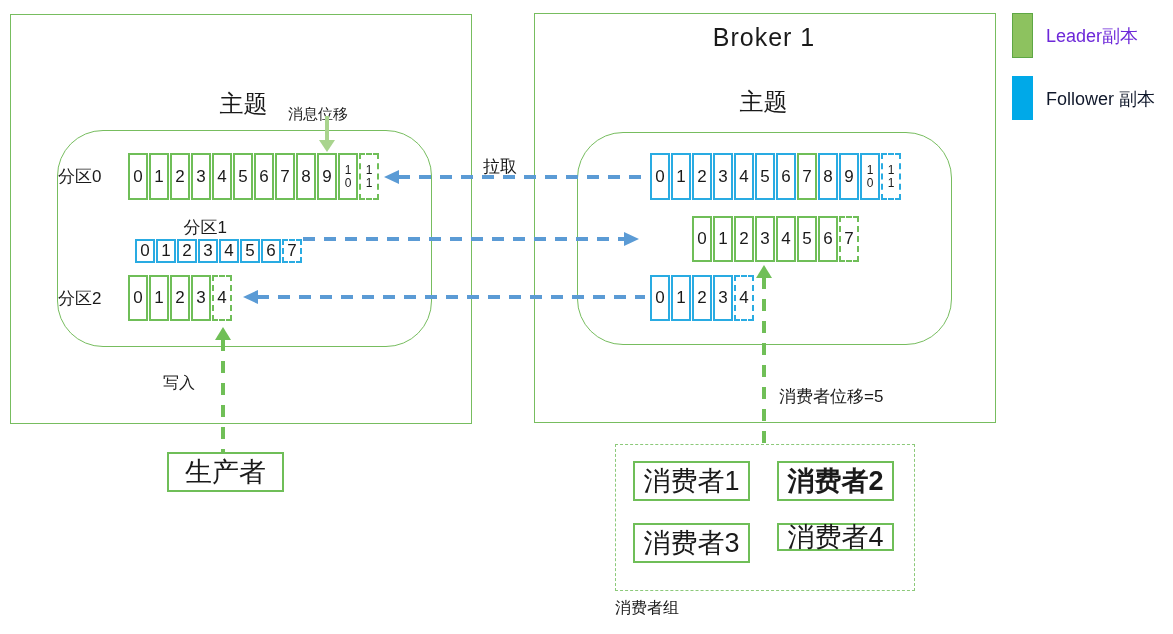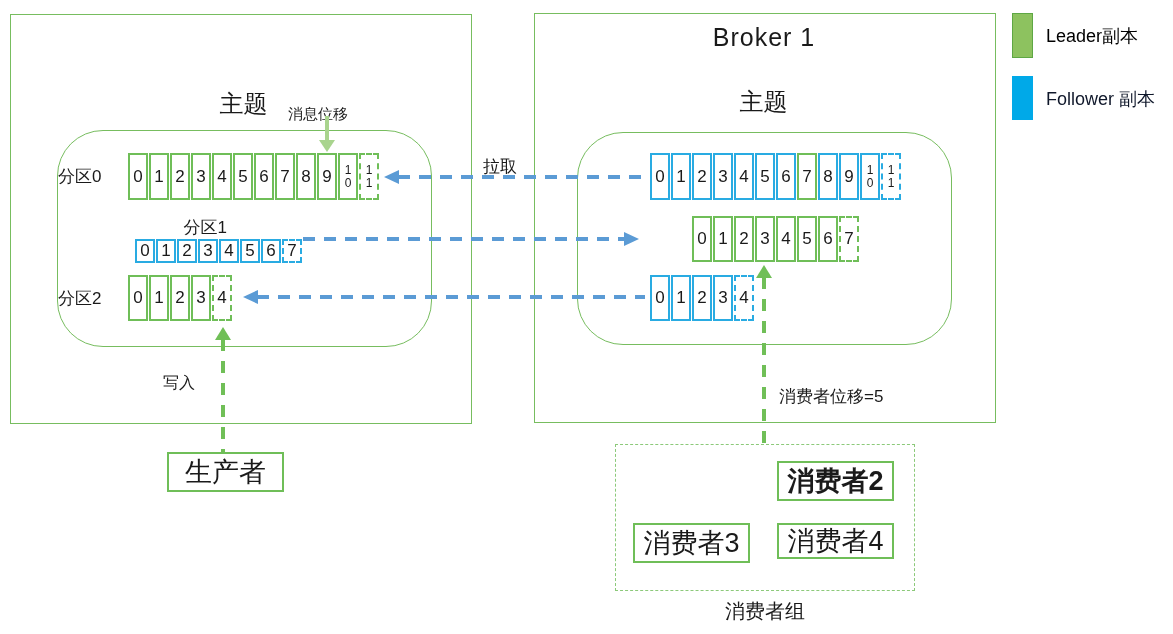--- a/index.html
+++ b/index.html
@@ -39,27 +39,27 @@
   .tri-down-lg{border-left:8px solid transparent;border-right:8px solid transparent;border-top:12px solid #a9d48e;}
 
   .anno{font-size:17px;}
   .anno-small{font-size:15px;margin-top:11px;}
   .anno-write{font-size:16px;}
 
   
   .node-box{border:2px solid #6fbe58;background:#fff;display:flex;align-items:center;
             justify-content:center;font-size:27px;font-weight:500;box-sizing:border-box;}
   .cgroup-box{border:1px dashed #8cc97a;box-sizing:border-box;}
-  .cgroup-label{font-size:20px;font-weight:500;text-align:center;}
+  .cgroup-label{font-size:16px;font-weight:500;text-align:left;}
 
   
   .swatch-green{width:21px;height:45px;background:#8dc25f;border:1px solid #5ea744;box-sizing:border-box;}
   .swatch-blue{width:21px;height:44px;background:#00a9e8;box-sizing:border-box;}
   .legend-label{font-size:18px;white-space:nowrap;}
-  .legend-green{color:#000000;}
+  .legend-green{color:#6d28d9;}
   .legend-blue{color:#0f172a;}
 </style>
 </head>
 <body>
 
 <div class="canvas">
 
   <div class="abs broker-box" style="left:10px;top:14px;width:460px;height:408px;"></div>
   <div class="abs topic-label" style="left:57px;top:88px;width:373px;">主题</div>
   <div class="abs topic-box" style="left:57px;top:130px;width:373px;height:215px;"></div>
@@ -168,23 +168,24 @@
   <div class="abs tri tri-up" style="left:215px;top:327px;"></div>
   <div class="abs anno-write" style="left:163px;top:373px;">写入</div>
 
   <div class="abs node-box" style="left:167px;top:452px;width:117px;height:40px;">生产者</div>
 
   <div class="abs vline" style="left:762px;top:277px;height:167px;"></div>
   <div class="abs tri tri-up" style="left:756px;top:265px;"></div>
   <div class="abs anno" style="left:779px;top:385px;">消费者位移=5</div>
 
   <div class="abs cgroup-box" style="left:615px;top:444px;width:300px;height:147px;">
+    <div class="abs node-box" style="left:17px;top:16px;width:117px;height:40px;">消费者1</div>
     <div class="abs node-box" style="left:161px;top:16px;width:117px;height:40px;font-weight:bold;">消费者2</div>
     <div class="abs node-box" style="left:17px;top:78px;width:117px;height:40px;">消费者3</div>
-    <div class="abs node-box" style="left:161px;top:78px;width:117px;height:36px;">消费者4</div>
+    <div class="abs node-box" style="left:161px;top:78px;width:117px;height:28px;">消费者4</div>
   </div>
   <div class="abs cgroup-label" style="left:615px;top:598px;width:300px;">消费者组</div>
 
   <div class="abs swatch-green" style="left:1012px;top:13px;"></div>
   <div class="abs legend-label legend-green" style="left:1046px;top:24px;">Leader副本</div>
   <div class="abs swatch-blue" style="left:1012px;top:76px;"></div>
   <div class="abs legend-label legend-blue" style="left:1046px;top:87px;">Follower 副本</div>
 
 </div>
 

